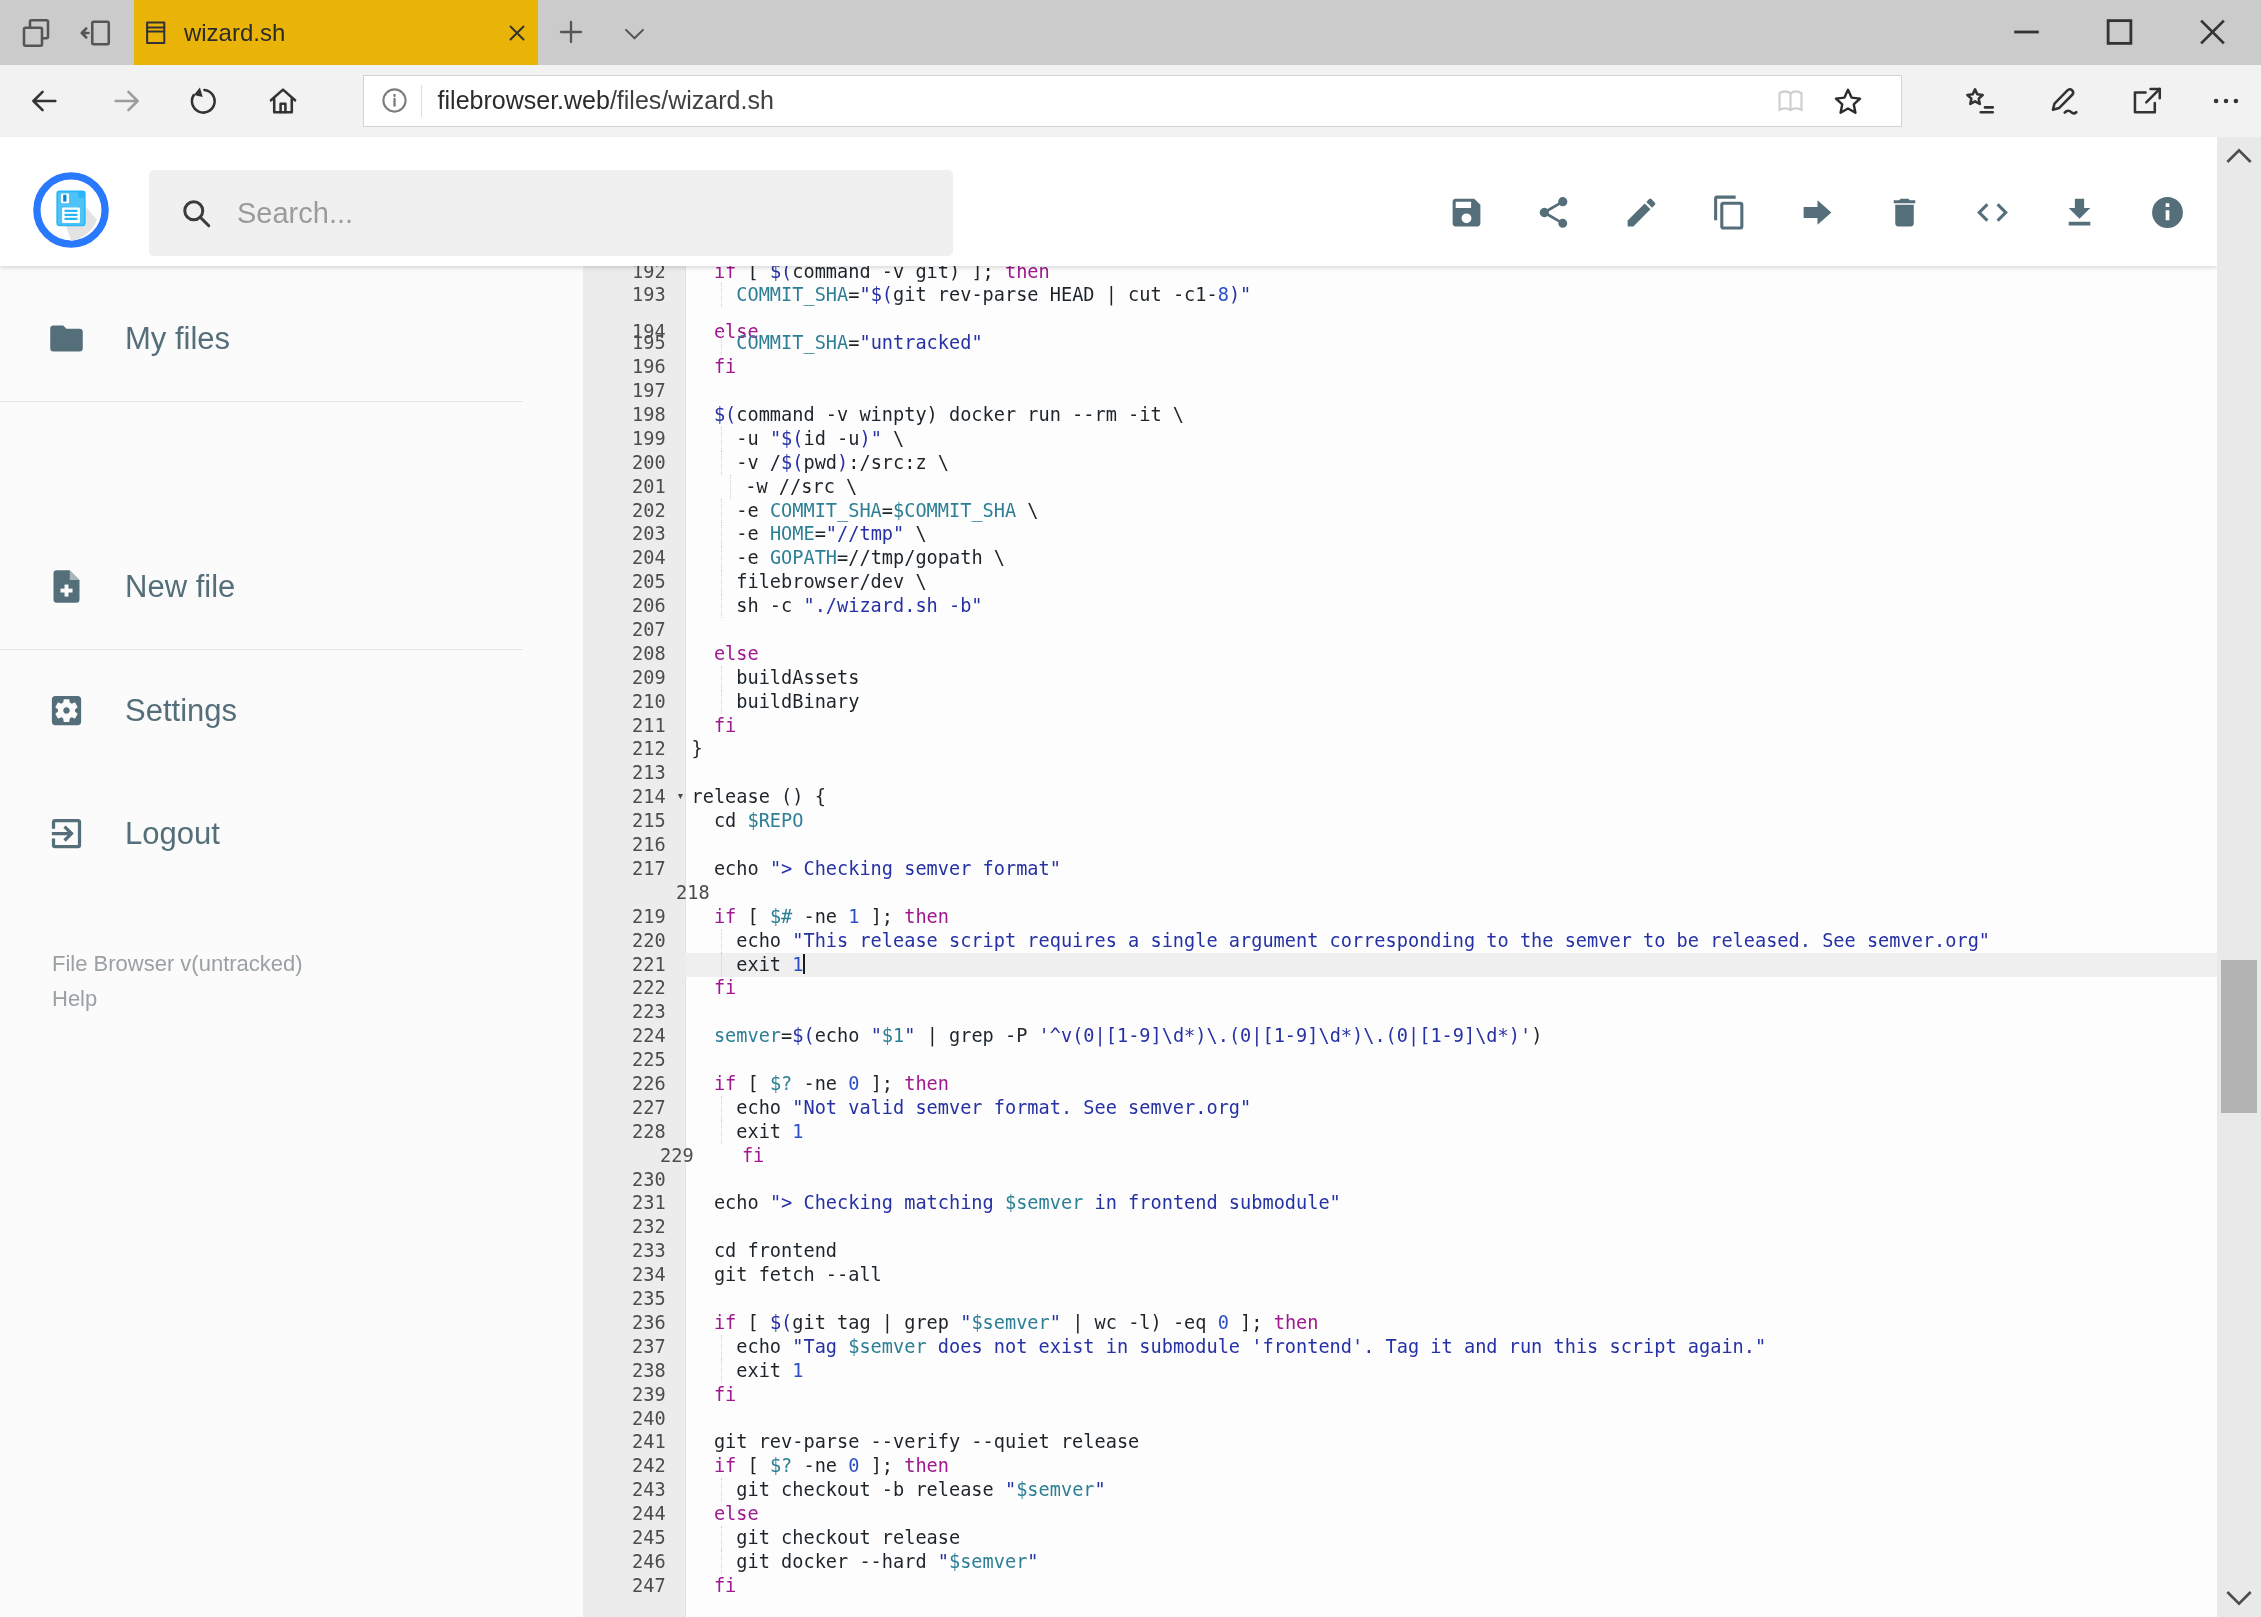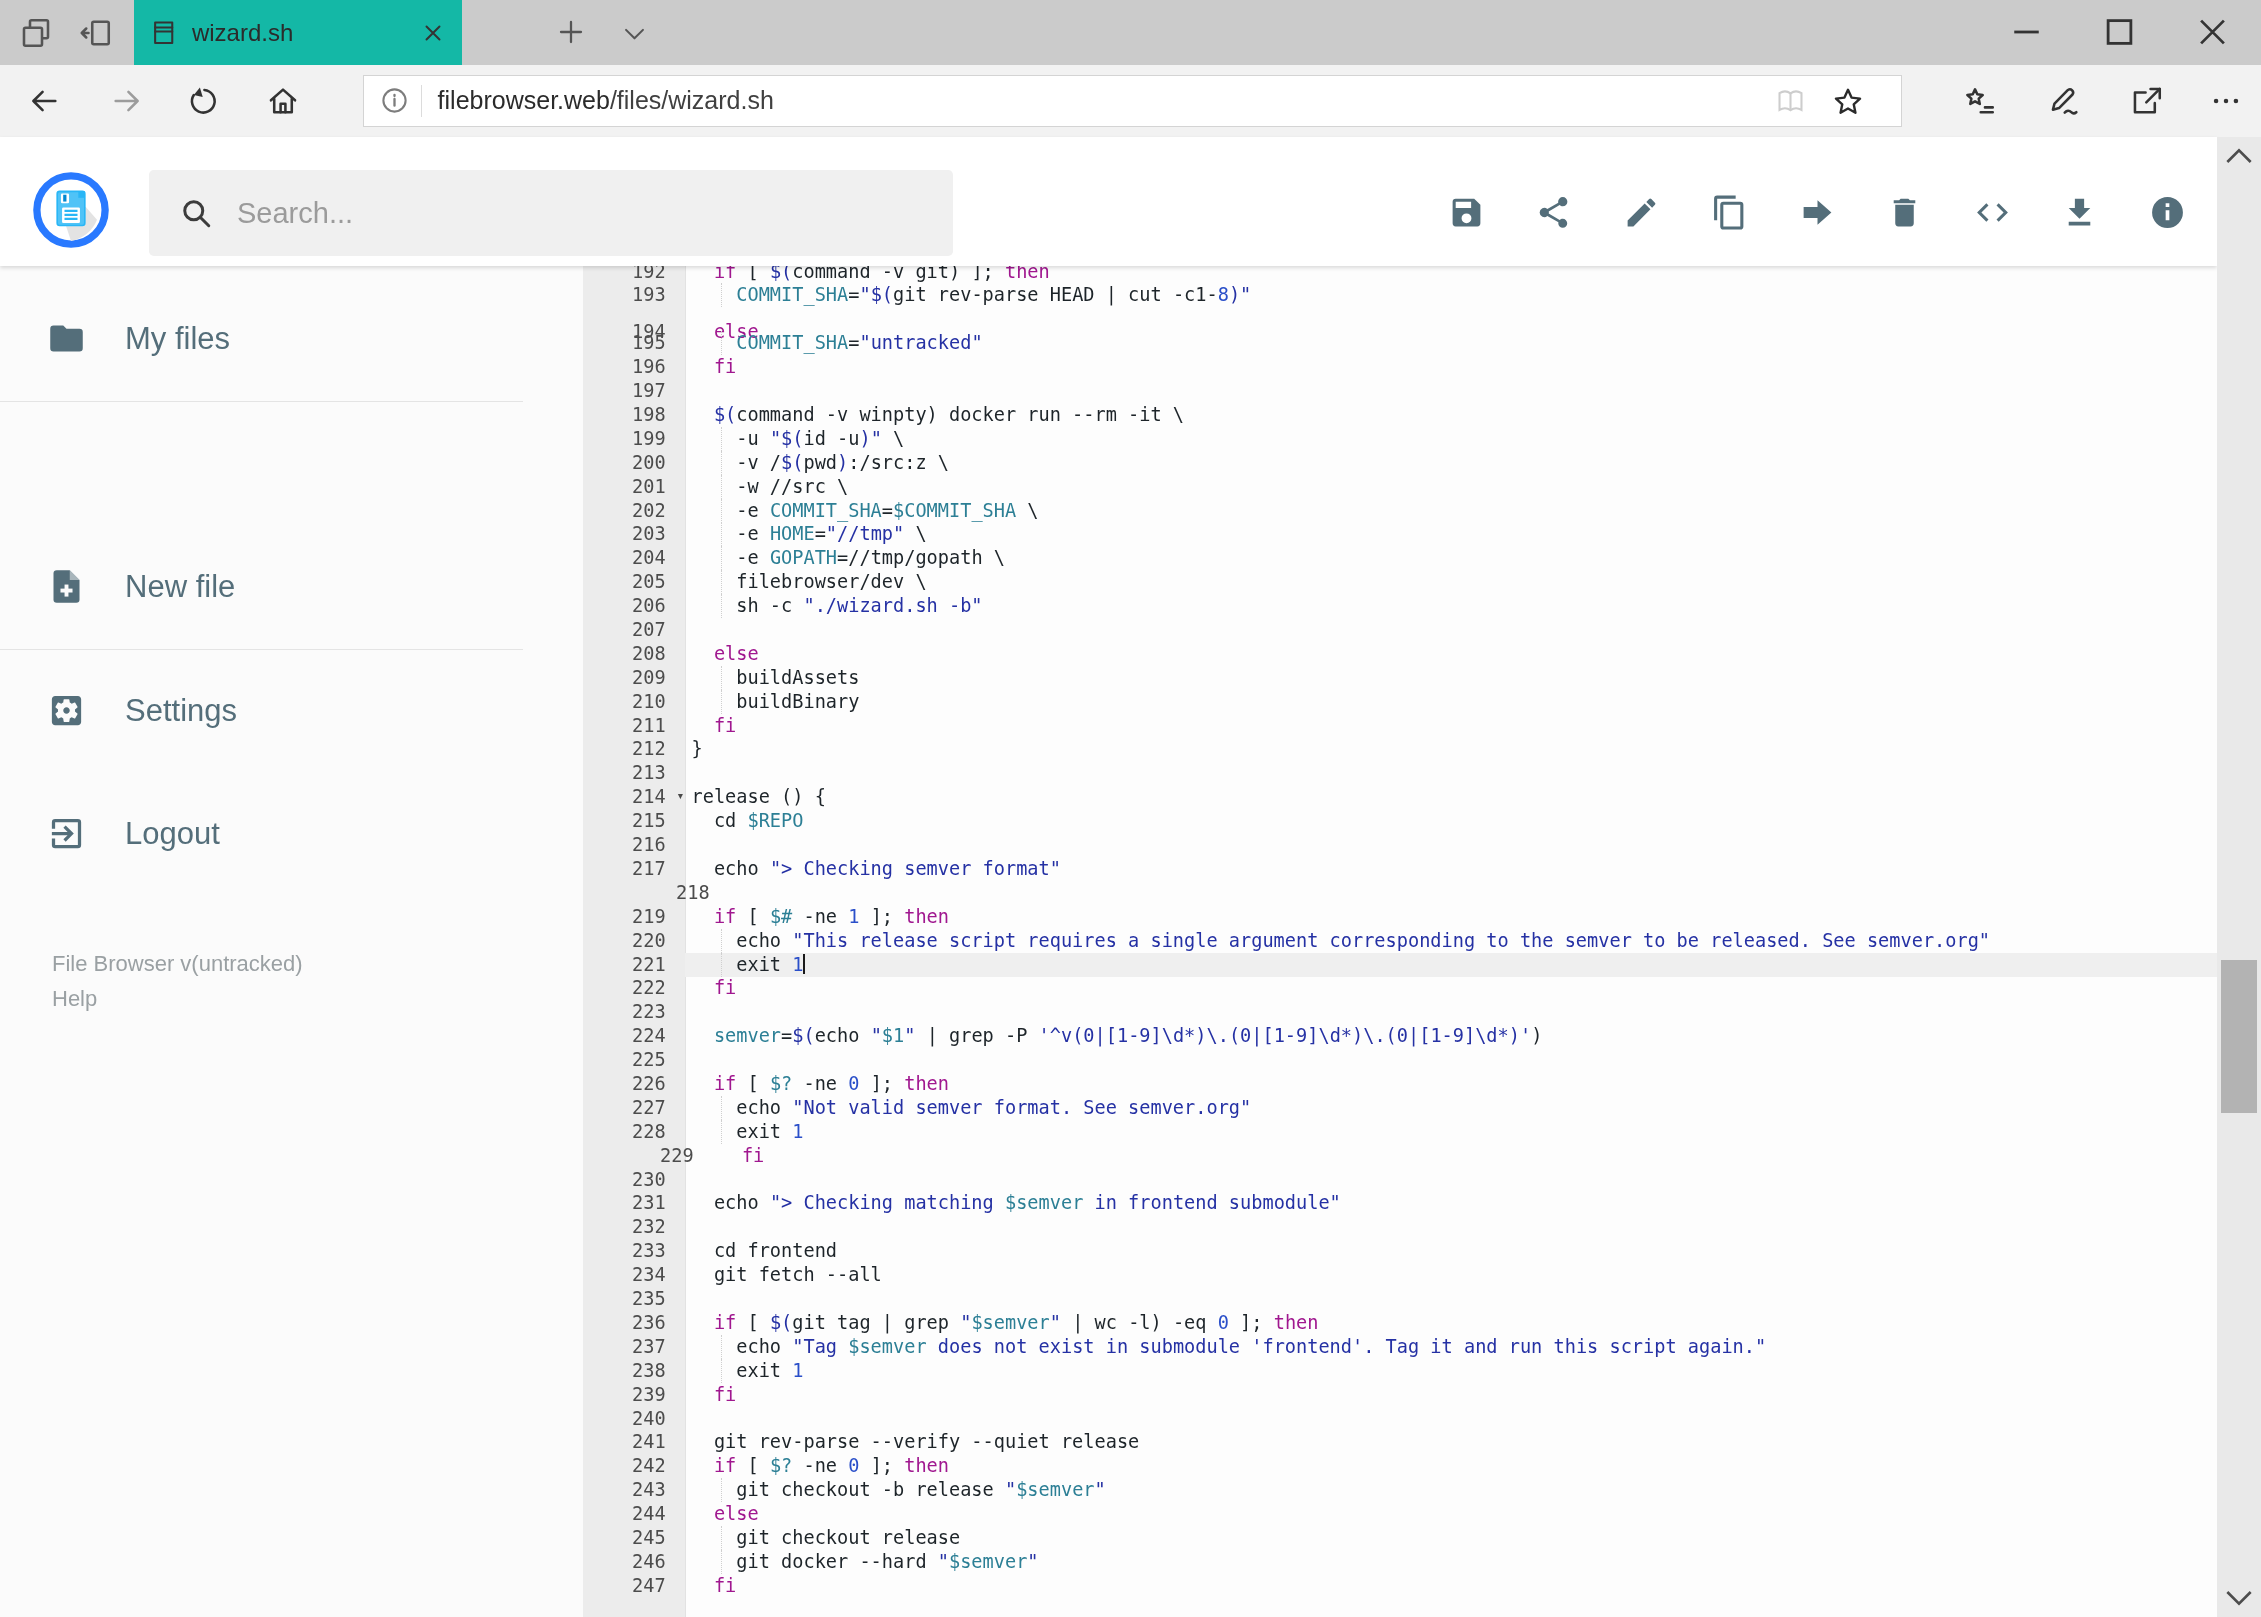--- a/index.html
+++ b/index.html
@@ -1,22 +1,22 @@
 <!DOCTYPE html>
 <html style="font-size:13px"><head>
 <meta charset="utf-8">
 <style>
   html,body{margin:0;padding:0;background:#333;}
   #win{position:relative;width:2261px;height:1617px;background:#fff;overflow:hidden;
        font-family:"Liberation Sans",sans-serif;box-shadow:inset 0 0 0 0.8px rgba(0,0,0,.35);}
   
   #titlebar{position:absolute;left:0;top:0;right:0;height:65px;background:#cbcbcb;}
   .tbicon{position:absolute;top:14.5px;width:36px;height:36px;}
-  #tab{position:absolute;left:134px;top:0;width:328px;height:65px;background:#14b8a6;
-       display:flex;align-items:center;padding:0 16px;box-sizing:border-box;}
+  #tab{position:absolute;left:134px;top:0;width:404px;height:65px;background:#eab308;
+       display:flex;align-items:center;padding:0 8px;box-sizing:border-box;}
   #tab .favicon{width:27.4px;height:27.4px;flex:none;}
   #tab .title{flex:1;font-size:24px;color:#2b2b2b;margin-left:14.5px;white-space:nowrap;overflow:hidden;}
   #tab .close{width:26px;height:26px;flex:none;}
   #toolbar{position:absolute;left:0;top:65px;right:0;height:73px;background:#f2f2f2;border-bottom:0.8px solid #d8d8d8;box-sizing:border-box;}
   .navicon{position:absolute;top:19.4px;width:34px;height:34px;}
   #urlbox{position:absolute;left:363px;top:9.7px;width:1539px;height:52px;background:#fff;
           border:0.8px solid #d4d4d4;box-sizing:border-box;display:flex;align-items:center;}
   #urlbox .sep{width:0.8px;height:32px;background:#dcdcdc;margin:0 16px 0 11.3px;}
   .urltext{font-size:25px;white-space:nowrap;}
   .urlhost{color:#2b2b2b;} .urlpath{color:#404040;}
@@ -334,21 +334,21 @@
           <div class="cd"><span class="tk-p">  </span><span class="tk-s">$(</span><span class="tk-p">command -v winpty) docker run --rm -it \</span></div>
         </div>
         <div class="crow" style="top: 161px;">
           <div class="gut">199</div>
           <div class="cd"><i class="guide"></i><span class="tk-p">    -u </span><span class="tk-s">"$(</span><span class="tk-p">id -u</span><span class="tk-s">)"</span><span class="tk-p"> \</span></div>
         </div>
         <div class="crow" style="top: 185px;">
           <div class="gut">200</div>
           <div class="cd"><i class="guide"></i><span class="tk-p">    -v /</span><span class="tk-s">$(</span><span class="tk-p">pwd</span><span class="tk-s">)</span><span class="tk-p">:/src:z \</span></div>
         </div>
-        <div class="crow" style="top: 209px;">
+        <div class="crow" style="top: 209px; gap: 9px;">
           <div class="gut">201</div>
           <div class="cd"><i class="guide"></i><span class="tk-p">    -w //src \</span></div>
         </div>
         <div class="crow" style="top: 233px;">
           <div class="gut">202</div>
           <div class="cd"><i class="guide"></i><span class="tk-p">    -e </span><span class="tk-v">COMMIT_SHA</span><span class="tk-p">=</span><span class="tk-v">$COMMIT_SHA</span><span class="tk-p"> \</span></div>
         </div>
         <div class="crow" style="top: 256px;">
           <div class="gut">203</div>
           <div class="cd"><i class="guide"></i><span class="tk-p">    -e </span><span class="tk-v">HOME</span><span class="tk-p">=</span><span class="tk-s">"//tmp"</span><span class="tk-p"> \</span></div>

